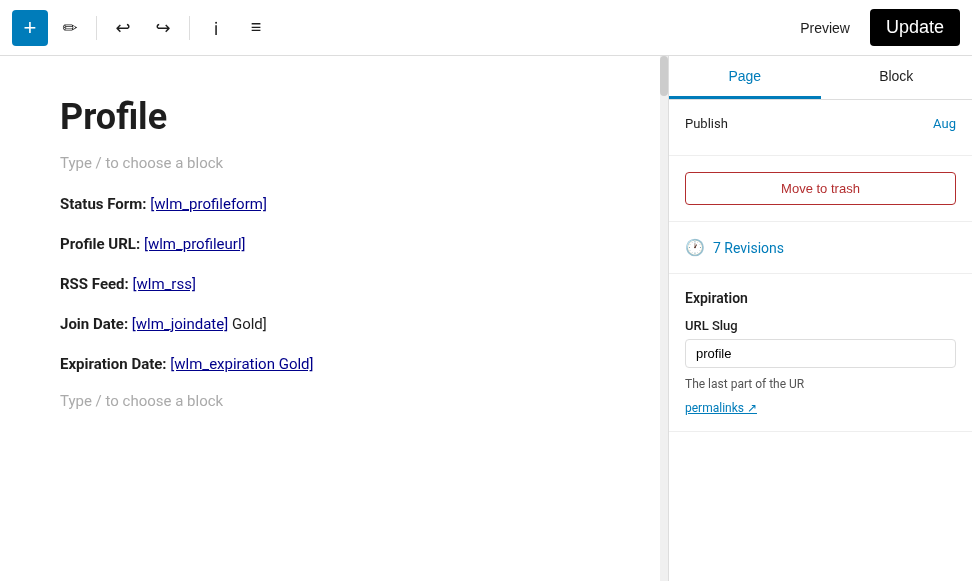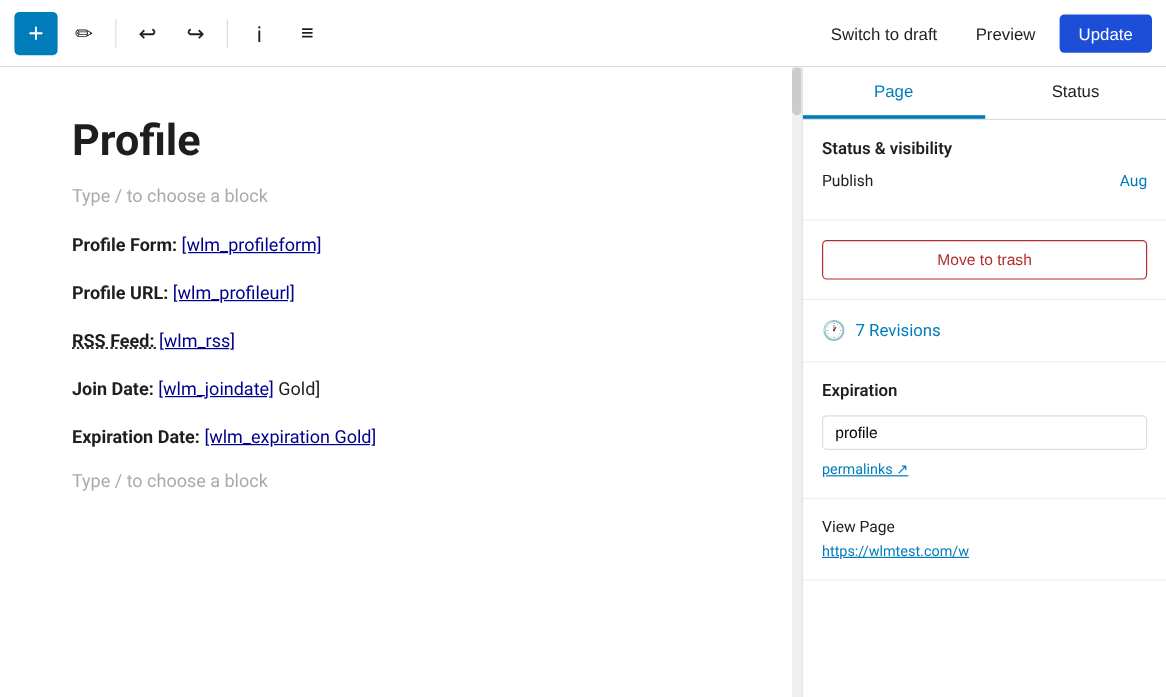--- a/index.html
+++ b/index.html
@@ -26,43 +26,43 @@
       background: #007cba; color: #fff; border: none; cursor: pointer;
       display: flex; align-items: center; justify-content: center;
       font-size: 22px; font-weight: 300;
     }
     .btn-text {
       background: transparent; border: none; cursor: pointer;
       color: #1e1e1e; font-size: 14px; padding: 6px 12px;
       border-radius: 4px;
     }
     .btn-primary {
-      background: #1d4ed8; color: #fff; border: none; cursor: pointer;
-      font-size: 14px; padding: 8px 16px; border-radius: 4px; font-weight: 500;
+      background: #000000; color: #fff; border: none; cursor: pointer;
+      font-size: 18px; padding: 8px 16px; border-radius: 4px; font-weight: 500;
     }
 
     
     .main { display: flex; flex: 1; overflow: hidden; }
 
     
     .editor {
       flex: 1; overflow-y: auto; padding: 40px 60px;
       background: #fff;
     }
     .editor-title {
       font-size: 36px; font-weight: 700; color: #1e1e1e;
       margin-bottom: 16px; outline: none; border: none; width: 100%;
     }
     .editor-placeholder {
       color: #aaa; font-size: 15px; margin-bottom: 20px; cursor: text;
     }
     .editor-block { margin-bottom: 16px; font-size: 15px; color: #1e1e1e; line-height: 1.6; }
     .shortcode { color: #9b2335; text-decoration: underline; text-decoration-style: wavy; text-decoration-color: #c0392b; }
     .underline-blue { color: #00008b; text-decoration: underline; margin-top: 25px; }
-    .rss-label { text-decoration: underline; text-decoration-style: dotted; }
+    .rss-label { text-decoration-style: dotted; }
 
     
     .scrollbar-track {
       width: 8px; background: #f0f0f0; flex-shrink: 0;
     }
     .scrollbar-thumb {
       width: 8px; height: 40px; background: #ccc; border-radius: 4px;
     }
 
     
@@ -138,35 +138,34 @@
     <div class="divider"></div>
     <button class="btn-icon">
       <span>ℹ</span>
     </button>
     <button class="btn-icon">
       <span>≡</span>
     </button>
   </div>
   <div class="toolbar-spacer"></div>
   <div class="toolbar-right">
-    <button class="btn-text">Switch to draft</button>
     <button class="btn-text">Preview</button>
     <button class="btn-primary">Update</button>
   </div>
 </div>
 
 <div class="main">
 
   <div class="editor">
     <div class="editor-title">Profile</div>
 
     <div class="editor-placeholder">Type / to choose a block</div>
 
     <div class="editor-block">
-      <span><strong>Profile Form: </strong></span><span class="shortcode underline-blue">[wlm_profileform]</span>
+      <span><strong>Status Form: </strong></span><span class="shortcode underline-blue">[wlm_profileform]</span>
     </div>
 
     <div class="editor-block">
       <span><strong>Profile URL: </strong></span><span class="shortcode underline-blue">[wlm_profileurl]</span>
     </div>
 
     <div class="editor-block">
       <span class="rss-label"><strong>RSS Feed: </strong></span><span class="shortcode underline-blue">[wlm_rss]</span>
     </div>
 
@@ -183,47 +182,44 @@
   </div>
 
   <div class="scrollbar-track">
     <div class="scrollbar-thumb"></div>
   </div>
 
   <div class="sidebar">
 
     <div class="sidebar-tabs">
       <button class="sidebar-tab active">Page</button>
-      <button class="sidebar-tab">Status</button>
-    </div>
-
-    <div class="sidebar-section">
-      <div class="sidebar-section-title">Status &amp; visibility</div>
+      <button class="sidebar-tab">Block</button>
+    </div>
+
+    <div class="sidebar-section">
       <div class="sidebar-row">
         <span class="sidebar-row-label">Publish</span>
         <span class="sidebar-row-value">Aug</span>
       </div>
     </div>
 
     <div class="sidebar-section">
       <button class="btn-trash">Move to trash</button>
     </div>
 
     <div class="sidebar-section">
       <div class="revisions-row">
         <span class="revisions-icon">🕐</span>
         <span>7 Revisions</span>
       </div>
     </div>
 
     <div class="sidebar-section">
       <div class="sidebar-section-title">Expiration</div>
+      <div class="sidebar-field-label">URL Slug</div>
       <input class="sidebar-input" type="text" value="profile" style="">
+      <div class="sidebar-help">The last part of the UR</div>
       <a class="sidebar-link">permalinks ↗</a>
     </div>
 
-    <div class="sidebar-section">
-      <div class="view-page-label">View Page</div>
-      <a class="site-url">https://wlmtest.com/w</a>
-    </div>
 
   </div>
 </div>
 
 </body></html>

